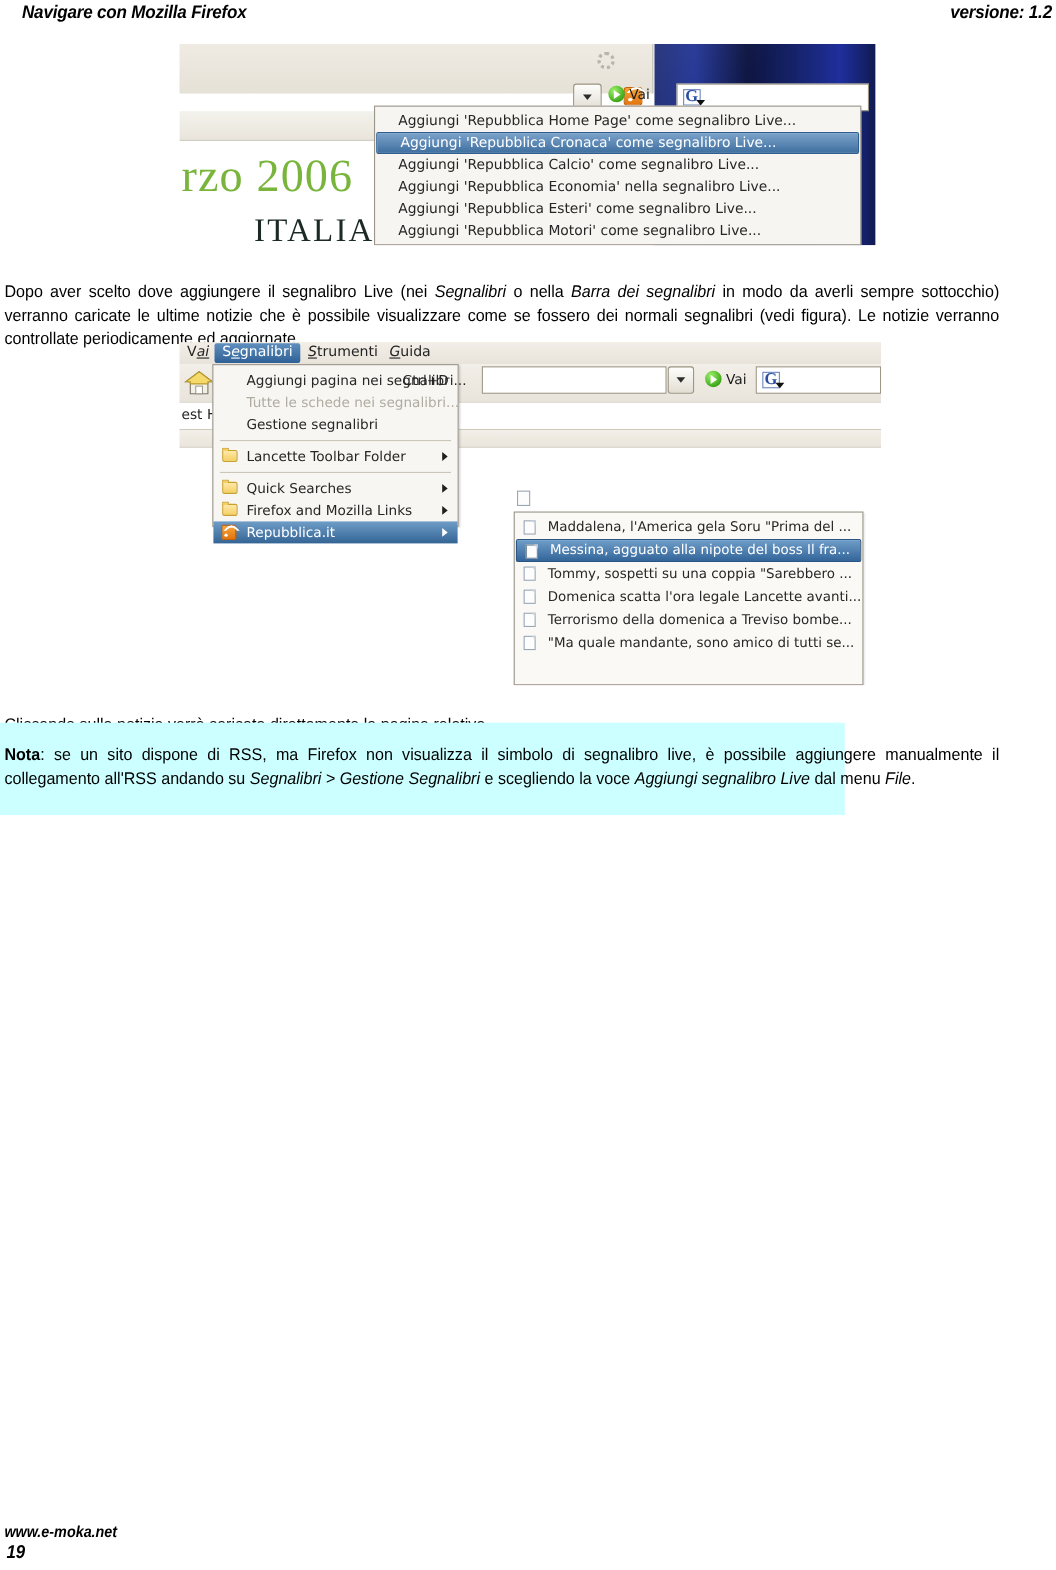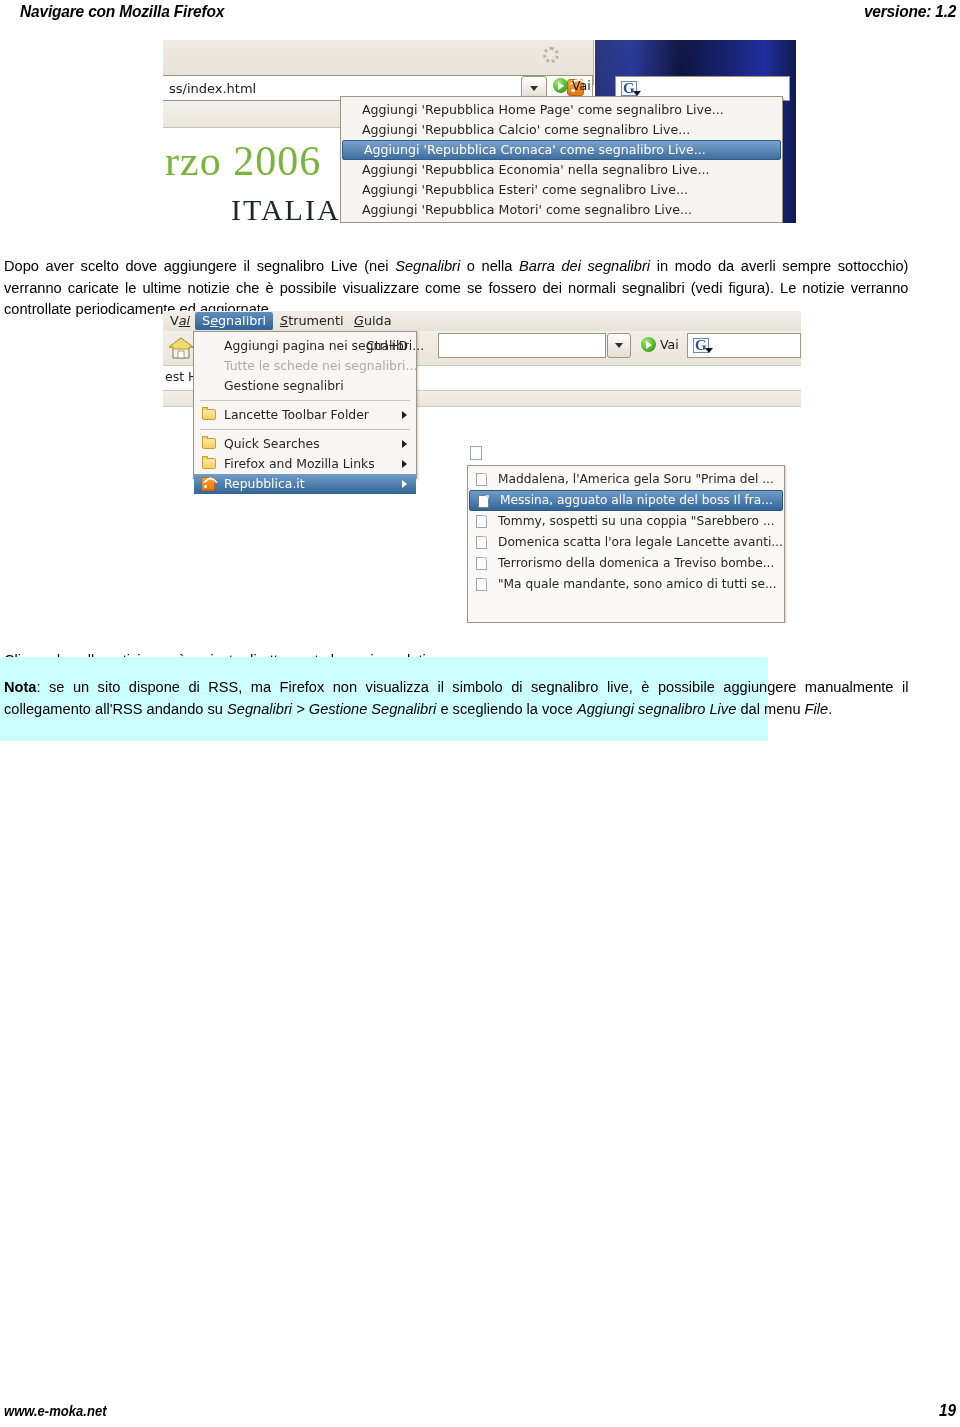--- a/index.html
+++ b/index.html
@@ -475,20 +475,21 @@
   
   .footer {
     position: absolute;
     left: 0; bottom: 6px;
     width: 960px;
     padding: 0 4px;
     box-sizing: border-box;
     display: flex;
     align-items: baseline;
     justify-content: space-between;
+    flex-direction: column;
   }
   .footer-site {
     font-style: italic; font-weight: bold;
     font-size: 14.5px;
     transform: scaleX(0.9);
     transform-origin: left bottom;
   }
   .footer-page {
     font-style: italic; font-weight: bold;
     font-size: 17px;
@@ -505,23 +506,20 @@
 </div>
 
 <div class="shot" id="shot1">
 
   <div class="banner"></div>
 
   <div class="browser-chrome">
     <div class="spinner"></div>
   </div>
 
-  <div class="urlbar">
-    <span class="urltext">ss/index.html</span>
-  </div>
   <div class="rsswrap">
     <div class="rss-badge"></div>
   </div>
 
   <div class="sb-dropdown">
     <span class="caret-down"></span>
   </div>
 
   <div class="go-btn">
     <span class="go-circle"></span>
@@ -533,22 +531,22 @@
   </div>
 
   <div class="page-area">
     <div class="page-tabstrip"></div>
     <div class="page-green">rzo 2006</div>
     <div class="page-ital">ITALIANI</div>
   </div>
 
   <div class="live-menu">
     <div class="mi">Aggiungi 'Repubblica Home Page' come segnalibro Live...</div>
+    <div class="mi sel">Aggiungi 'Repubblica Cronaca' come segnalibro Live...</div>
     <div class="mi">Aggiungi 'Repubblica Calcio' come segnalibro Live...</div>
-    <div class="mi sel">Aggiungi 'Repubblica Cronaca' come segnalibro Live...</div>
     <div class="mi">Aggiungi 'Repubblica Economia' nella segnalibro Live...</div>
     <div class="mi">Aggiungi 'Repubblica Esteri' come segnalibro Live...</div>
     <div class="mi">Aggiungi 'Repubblica Motori' come segnalibro Live...</div>
   </div>
 </div>
 
 <p class="para" id="para-intro"><span>Dopo aver scelto dove aggiungere il segnalibro Live (nei </span><i>Segnalibri</i><span> o nella </span><i>Barra dei segnalibri</i><span> in modo da averli sempre sottocchio) verranno caricate le ultime notizie che è possibile visualizzare come se fossero dei normali segnalibri (vedi figura). Le notizie verranno controllate periodicamente ed aggiornate.</span></p>
 
 <div class="shot" id="shot2">
 

